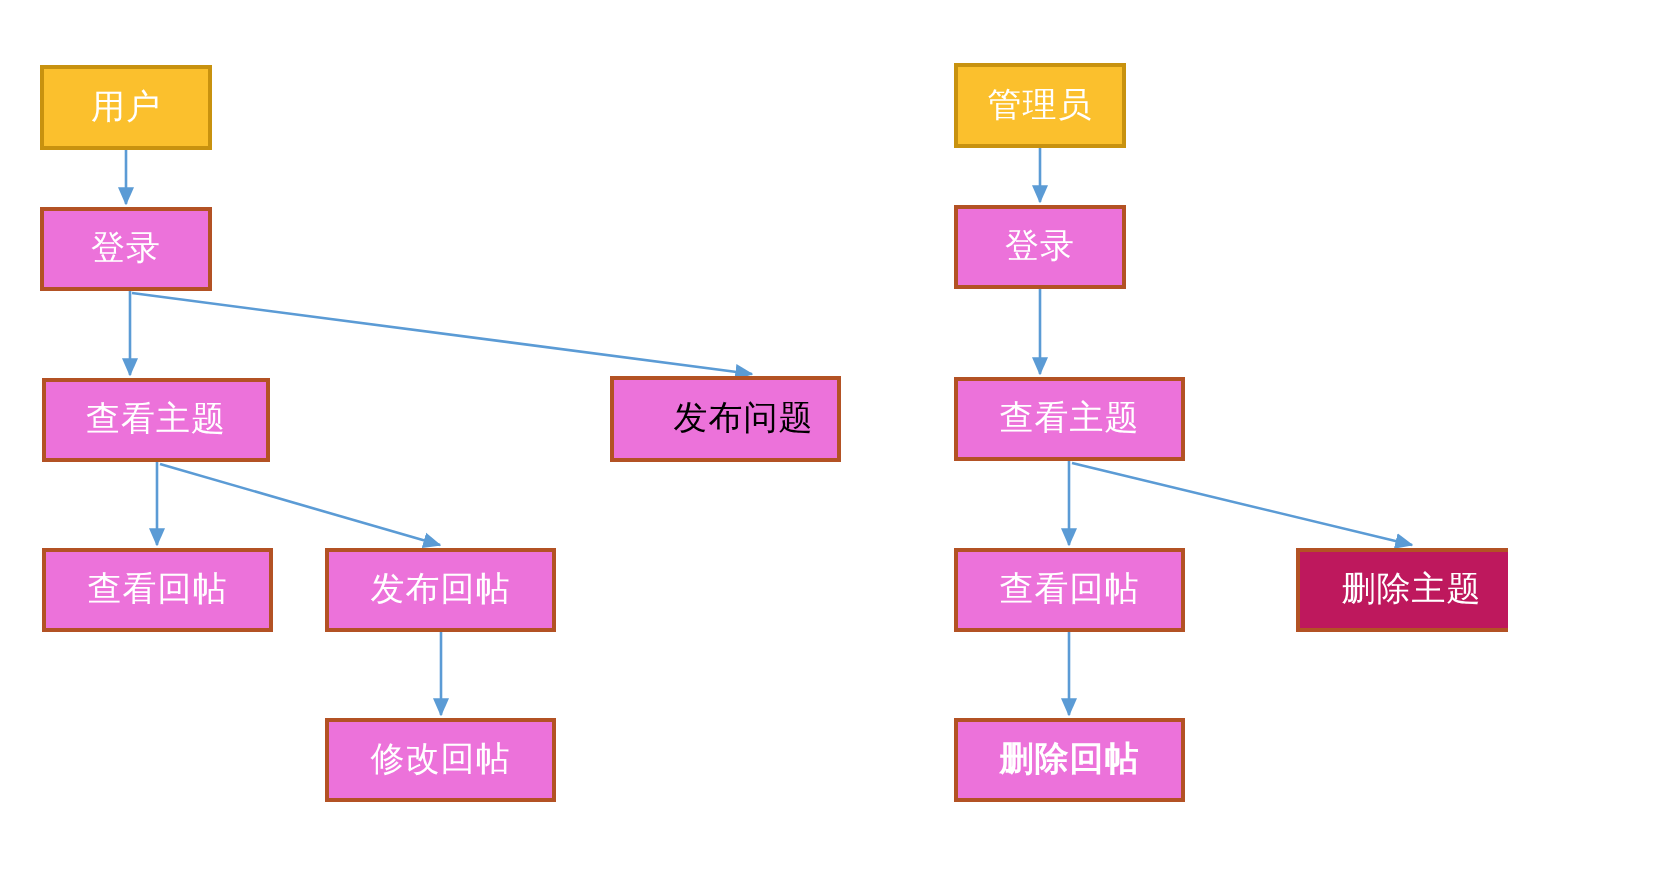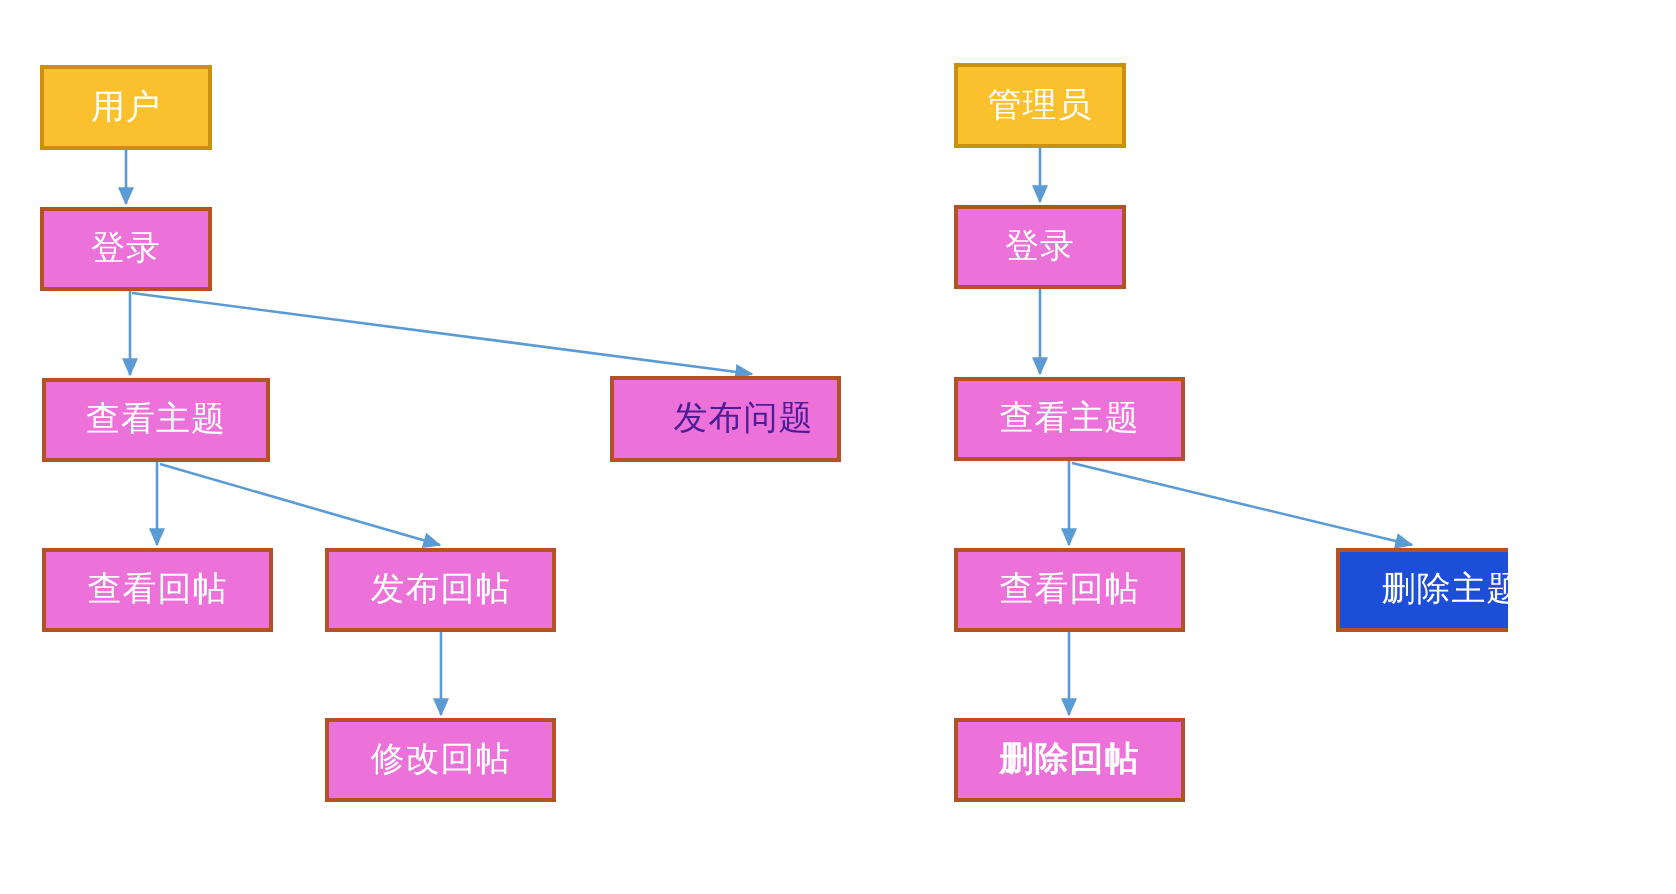--- a/index.html
+++ b/index.html
@@ -74,21 +74,21 @@
     </svg>
 <div class="node actor" style="left: 40px; top: 65px; width: 172px; height: 85px; background: rgb(251, 192, 45); border-color: rgb(200, 146, 15); color: rgb(255, 255, 255);">
       <span class="node-label">用户</span>
     </div>
     <div class="node action" style="left: 40px; top: 207px; width: 172px; height: 84px; background: rgb(236, 114, 218); border-color: rgb(179, 82, 36); color: rgb(255, 255, 255);">
       <span class="node-label">登录</span>
     </div>
     <div class="node action" style="left: 42px; top: 378px; width: 228px; height: 84px; background: rgb(236, 114, 218); border-color: rgb(179, 82, 36); color: rgb(255, 255, 255);">
       <span class="node-label">查看主题</span>
     </div>
-    <div class="node action" style="left: 610px; top: 376px; width: 231px; height: 86px; background: rgb(236, 114, 218); border-color: rgb(179, 82, 36); color: #4c1d95; padding-left: 36px;">
+    <div class="node action" style="left: 610px; top: 376px; width: 231px; height: 86px; background: rgb(236, 114, 218); border-color: rgb(179, 82, 36); color: #000000; padding-left: 36px;">
       <span class="node-label">发布问题</span>
     </div>
     <div class="node action" style="left: 42px; top: 548px; width: 231px; height: 84px; background: rgb(236, 114, 218); border-color: rgb(179, 82, 36); color: rgb(255, 255, 255);">
       <span class="node-label">查看回帖</span>
     </div>
     <div class="node action" style="left: 325px; top: 548px; width: 231px; height: 84px; background: rgb(236, 114, 218); border-color: rgb(179, 82, 36); color: rgb(255, 255, 255);">
       <span class="node-label">发布回帖</span>
     </div>
     <div class="node actor" style="left: 954px; top: 63px; width: 172px; height: 85px; background: rgb(251, 192, 45); border-color: rgb(200, 146, 15); color: rgb(255, 255, 255);">
       <span class="node-label">管理员</span>
@@ -98,19 +98,19 @@
     </div>
     <div class="node action" style="left: 954px; top: 205px; width: 172px; height: 84px; background: rgb(236, 114, 218); border-color: rgb(179, 82, 36); color: rgb(255, 255, 255);">
       <span class="node-label">登录</span>
     </div>
     <div class="node action" style="left: 954px; top: 377px; width: 231px; height: 84px; background: rgb(236, 114, 218); border-color: rgb(179, 82, 36); color: rgb(255, 255, 255);">
       <span class="node-label">查看主题</span>
     </div>
     <div class="node action" style="left: 954px; top: 548px; width: 231px; height: 84px; background: rgb(236, 114, 218); border-color: rgb(179, 82, 36); color: rgb(255, 255, 255);">
       <span class="node-label">查看回帖</span>
     </div>
-    <div class="node action" style="left: 1296px; top: 548px; width: 231px; height: 84px; background: #1d4ed8; border-color: rgb(179, 82, 36); color: rgb(255, 255, 255); margin-left: 40px;">
+    <div class="node action" style="left: 1296px; top: 548px; width: 231px; height: 84px; background: #be185d; border-color: rgb(179, 82, 36); color: rgb(255, 255, 255);">
       <span class="node-label">删除主题</span>
     </div>
     <div class="node action" style="left: 954px; top: 718px; width: 231px; height: 84px; background: rgb(236, 114, 218); border-color: rgb(179, 82, 36); color: rgb(255, 255, 255); font-weight: bold;">
       <span class="node-label">删除回帖</span>
     </div>
   </div>
 
 </body></html>

